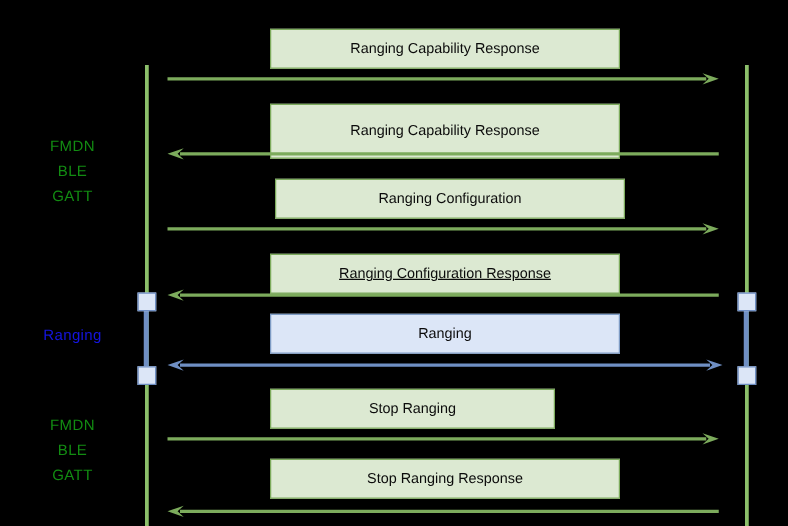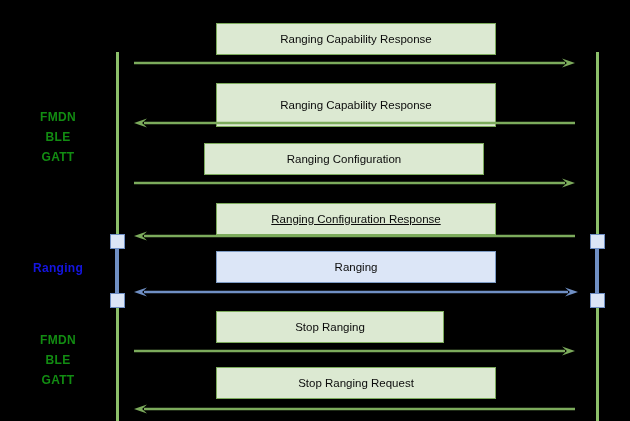--- a/index.html
+++ b/index.html
@@ -19,21 +19,21 @@
   }
   .lifeline {
     position: absolute;
     width: 3px;
     background: #8cbf6a;
   }
   .phase-label {
     position: absolute;
     text-align: center;
     font-size: 12px;
-    font-weight: bold;
+    font-weight: normal;
     line-height: 20px;
     letter-spacing: 0.3px;
     white-space: pre-line;
   }
   .phase-label.green { color: #128c12; }
   .phase-label.blue  { color: #1515e0; }
 
   .msg-box {
     position: absolute;
     box-sizing: border-box;
@@ -96,21 +96,21 @@
         <line x1="14" y1="11" x2="445" y2="11" stroke="#7cab5c" stroke-width="2.6"></line>
         <path d="M 455 11 L 442 6.5 L 446.94 11 L 442 15.5 Z" fill="#7cab5c"></path>
       </svg>
       <div class="msg-box green" style="left: 216px; top: 83px; width: 280px; height: 44px; justify-content: center;">
         <span>Ranging Capability Response</span>
       </div>
       <svg class="arrow-svg" width="469" height="22" style="left: 120px; top: 112px;">
         <line x1="455" y1="11" x2="24" y2="11" stroke="#7cab5c" stroke-width="2.6"></line>
         <path d="M 14 11 L 27 6.5 L 22.060000000000002 11 L 27 15.5 Z" fill="#7cab5c"></path>
       </svg>
-      <div class="msg-box green" style="left: 204px; top: 143px; width: 280px; height: 32px;">
+      <div class="msg-box green" style="left: 220px; top: 143px; width: 280px; height: 32px;">
         <span>Ranging Configuration</span>
       </div>
       <svg class="arrow-svg" width="469" height="22" style="left: 120px; top: 172px;">
         <line x1="14" y1="11" x2="445" y2="11" stroke="#7cab5c" stroke-width="2.6"></line>
         <path d="M 455 11 L 442 6.5 L 446.94 11 L 442 15.5 Z" fill="#7cab5c"></path>
       </svg>
       <div class="msg-box green" style="left: 216px; top: 203px; width: 280px; height: 32px; text-decoration: underline;">
         <span>Ranging Configuration Response</span>
       </div>
       <svg class="arrow-svg" width="469" height="22" style="left: 120px; top: 225px;">
@@ -126,21 +126,21 @@
         <path d="M 14 11 L 27 6.5 L 22.060000000000002 11 L 27 15.5 Z" fill="#6f8fc4"></path>
       </svg>
       <div class="msg-box green" style="left: 216px; top: 311px; width: 228px; height: 32px;">
         <span>Stop Ranging</span>
       </div>
       <svg class="arrow-svg" width="469" height="22" style="left: 120px; top: 340px;">
         <line x1="14" y1="11" x2="445" y2="11" stroke="#7cab5c" stroke-width="2.6"></line>
         <path d="M 455 11 L 442 6.5 L 446.94 11 L 442 15.5 Z" fill="#7cab5c"></path>
       </svg>
       <div class="msg-box green" style="left: 216px; top: 367px; width: 280px; height: 32px;">
-        <span>Stop Ranging Request</span>
+        <span>Stop Ranging Response</span>
       </div>
       <svg class="arrow-svg" width="469" height="22" style="left: 120px; top: 398px;">
         <line x1="455" y1="11" x2="24" y2="11" stroke="#7cab5c" stroke-width="2.6"></line>
         <path d="M 14 11 L 27 6.5 L 22.060000000000002 11 L 27 15.5 Z" fill="#7cab5c"></path>
       </svg>
     </div>
 
   <div id="activations-layer">
       <div class="act-bar" style="left: 115px; top: 241px; height: 59px;"></div>
       <div class="act-box" style="left: 109.5px; top: 233.5px;"></div>

